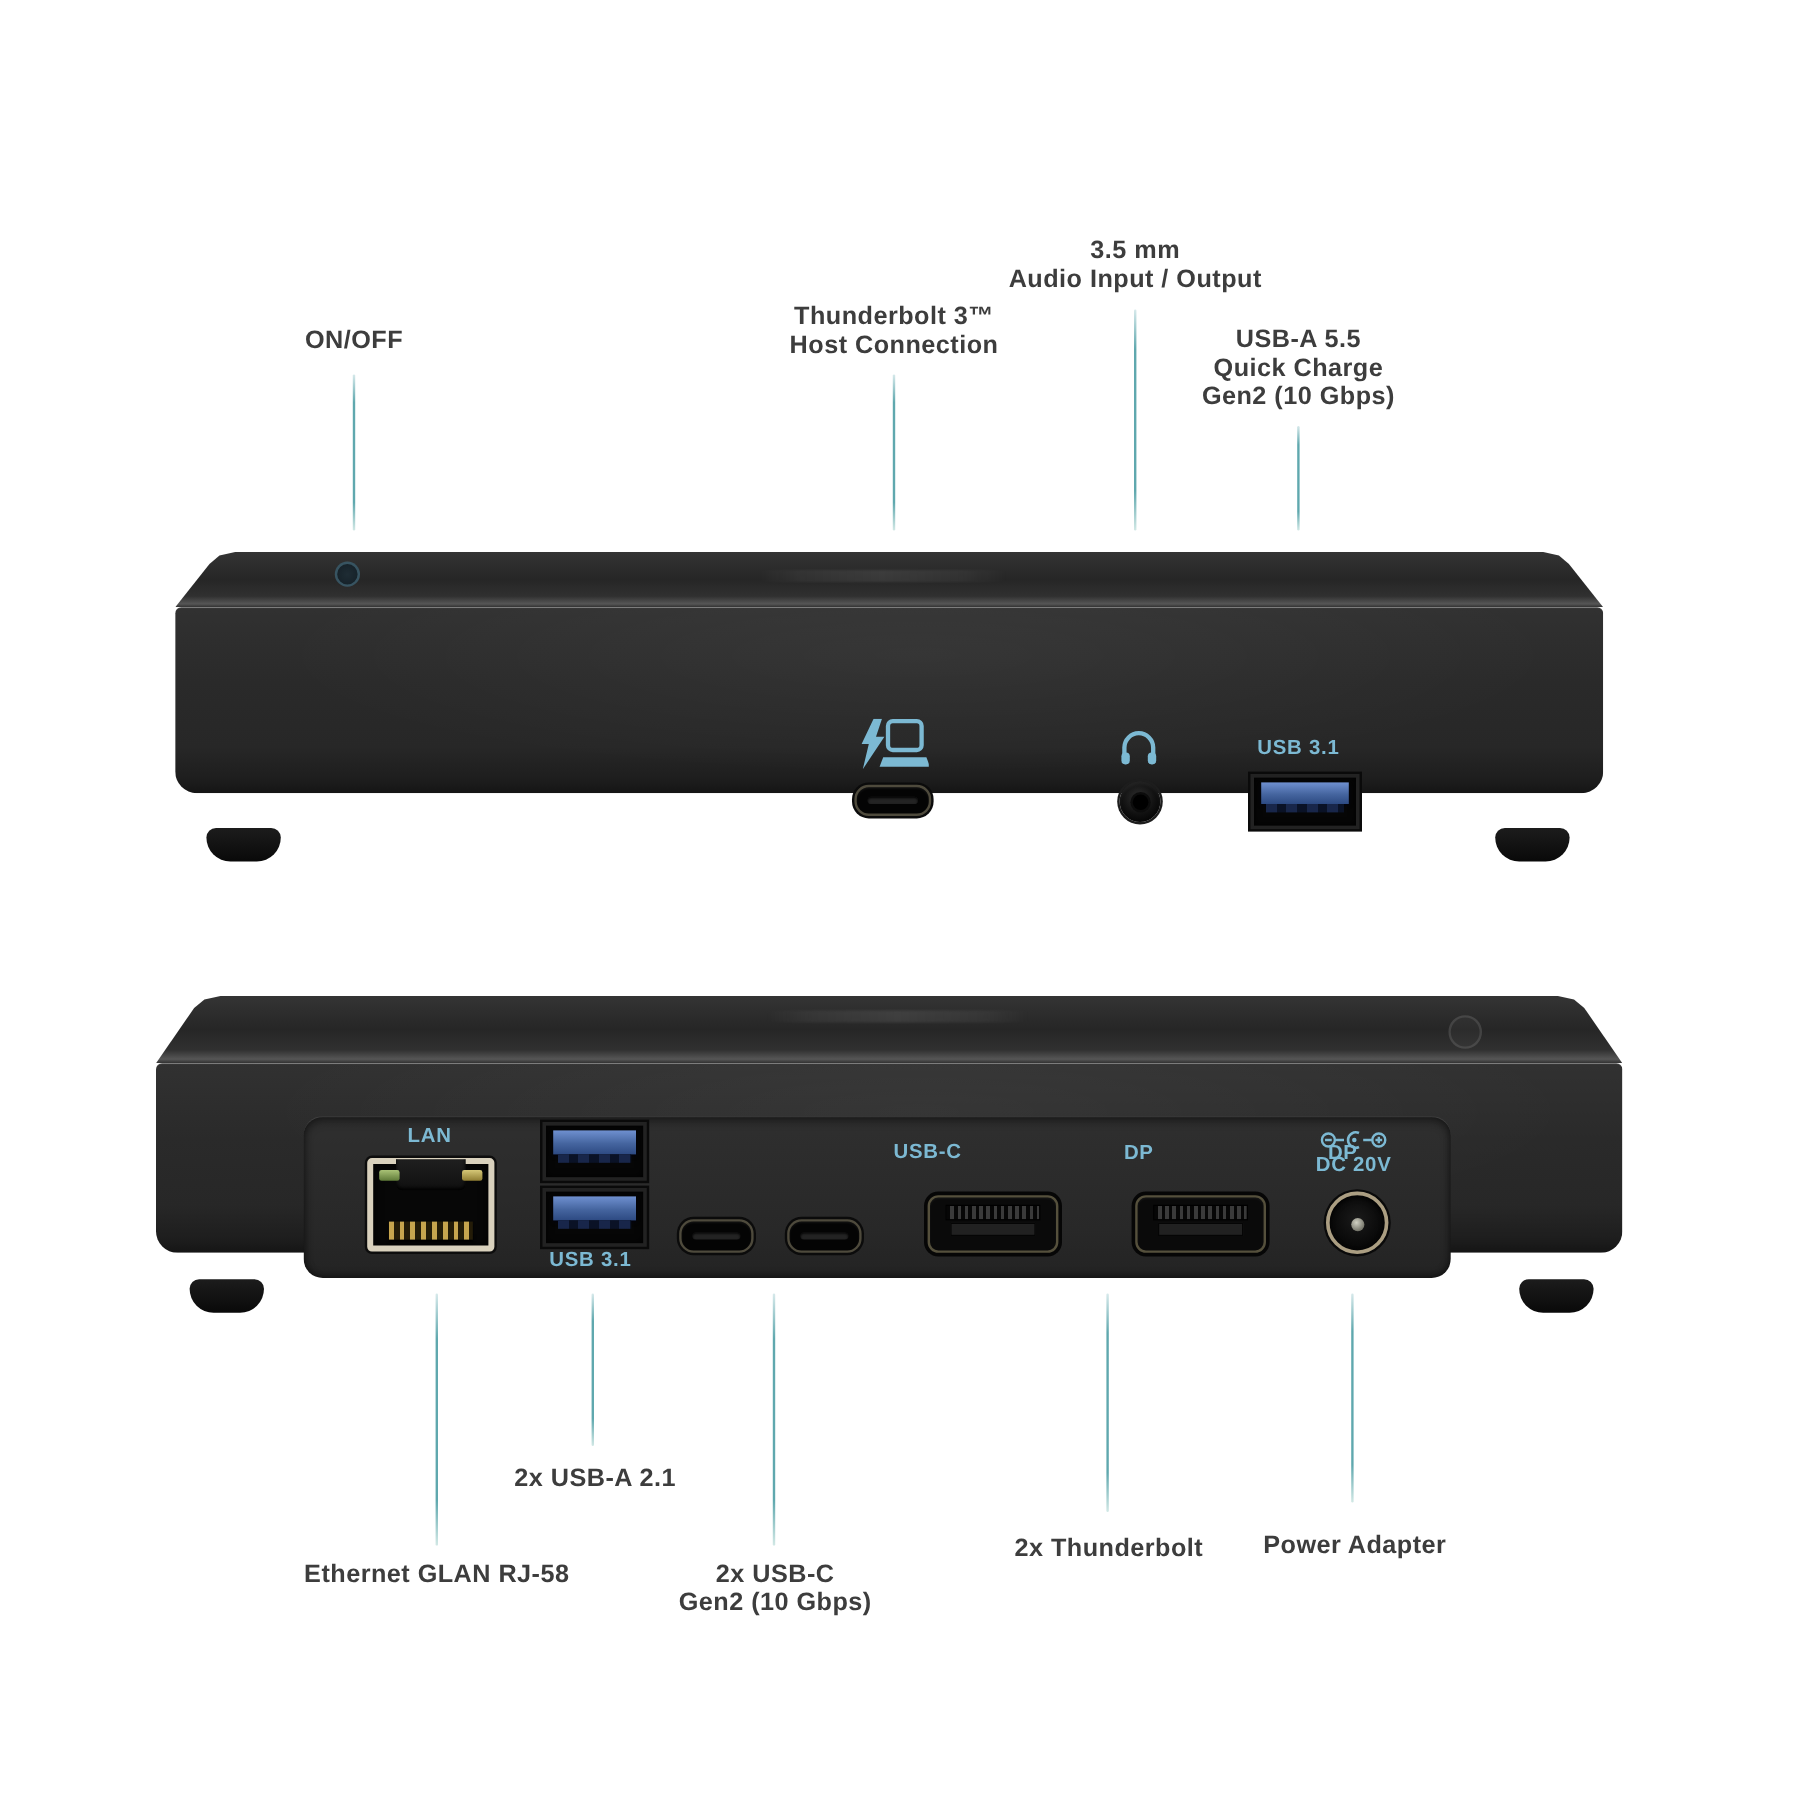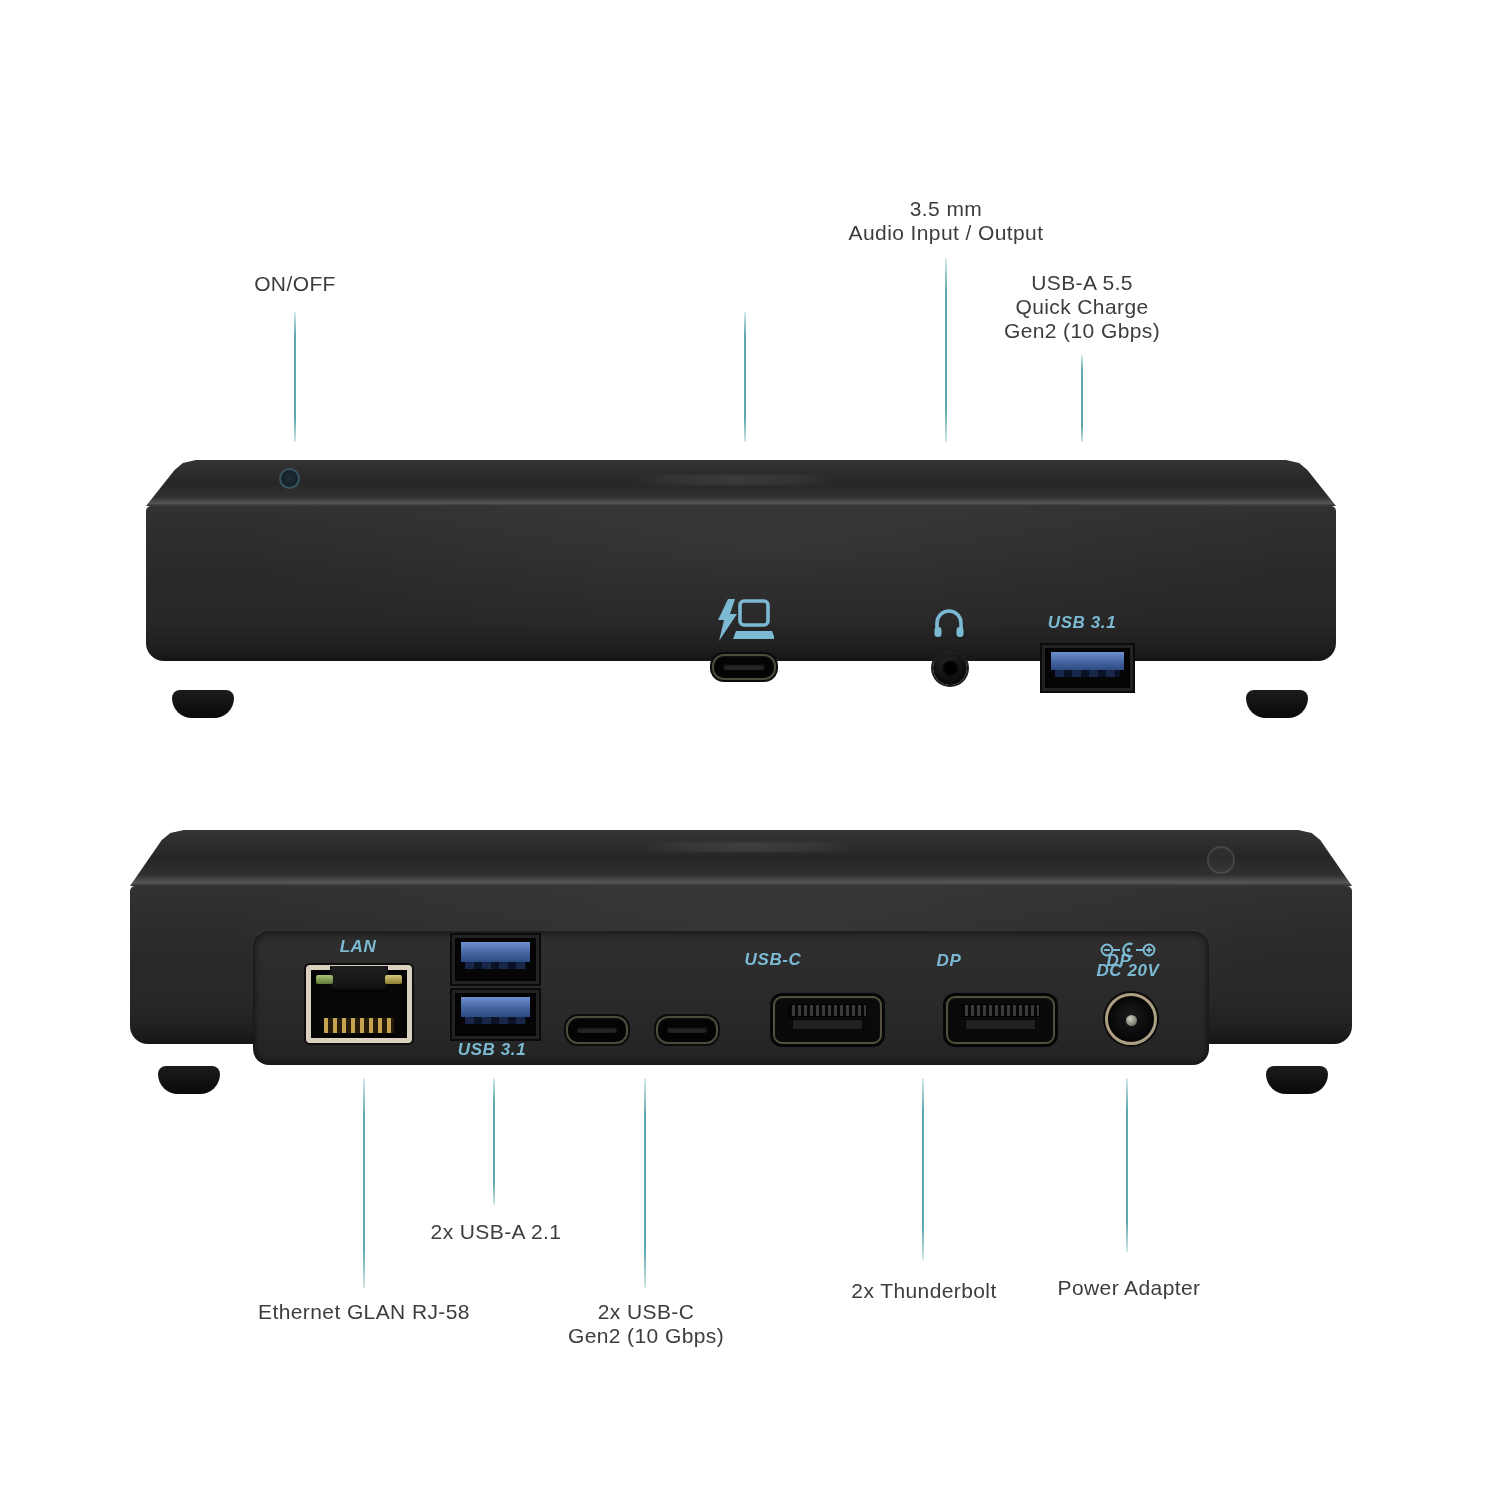--- a/index.html
+++ b/index.html
@@ -5,41 +5,40 @@
   html,body{margin:0;padding:0;}
   body{
     width:1501px;height:1501px;background:#ffffff;position:relative;overflow:hidden;
     font-family:"Liberation Sans","DejaVu Sans",sans-serif;
   }
   #stage{position:absolute;inset:0;}
 
   
   .ann{
     position:absolute;text-align:center;color:#3d3d3d;
-    font-size:21px;line-height:24px;letter-spacing:.4px;font-weight:400;
+    font-size:21px;line-height:24px;letter-spacing:.4px;font-weight:700;
   }
   .leader{
     position:absolute;width:2px;border-radius:1px;
     background:linear-gradient(180deg,rgba(95,168,174,.25),#5fa8ae 18%,#5fa8ae 82%,rgba(126,190,182,.35));
   }
 
   
   .device{position:absolute;}
   .dev-top{
     position:absolute;left:0;right:0;top:0;
     background:linear-gradient(180deg,#343434 0%,#262626 50%,#303030 80%,#565656 94%,#303030 100%);
   }
   .front .dev-top{height:46px;clip-path:polygon(2.4% 10px,3.1% 3px,4.2% 0,95.8% 0,96.9% 3px,97.6% 10px,100% 100%,0 100%);}
   .back  .dev-top{height:56px;clip-path:polygon(2.6% 10px,3.3% 3px,4.4% 0,95.6% 0,96.7% 3px,97.4% 10px,100% 100%,0 100%);}
   .dev-face{
     position:absolute;left:0;right:0;
     background:linear-gradient(180deg,#313131 0%,#2a2a2a 40%,#272727 75%,#1e1e1e 92%,#151515 100%);
     border-top:1px solid rgba(255,255,255,.14);
     border-radius:5px 5px 18px 18px;
-    font-style:italic;
   }
   .front .dev-face{top:46px;height:154px;}
   .back  .dev-face{top:56px;height:157px;}
   .dev-face::before{
     content:"";position:absolute;inset:0;border-radius:inherit;pointer-events:none;
     background:radial-gradient(ellipse at 52% 25%,rgba(255,255,255,.045),transparent 62%);
   }
   .foot{
     position:absolute;width:62px;height:28px;
     background:linear-gradient(180deg,#1c1c1c,#0f0f0f 70%,#090909);
@@ -143,20 +142,24 @@
 
   .icon{position:absolute;}
 </style>
 </head>
 <body>
 
 <div id="stage">
 
   <div class="ann" style="left:195px;top:272px;width:200px;">
     <div>ON/OFF</div>
+  </div>
+  <div class="ann" style="left:620px;top:252px;width:250px;">
+    <div>Thunderbolt 3™</div>
+    <div>Host Connection</div>
   </div>
   <div class="ann" style="left:816px;top:197px;width:260px;">
     <div>3.5 mm</div>
     <div>Audio Input / Output</div>
   </div>
   <div class="ann" style="left:982px;top:271px;width:200px;">
     <div>USB-A 5.5</div>
     <div>Quick Charge</div>
     <div>Gen2 (10 Gbps)</div>
   </div>

